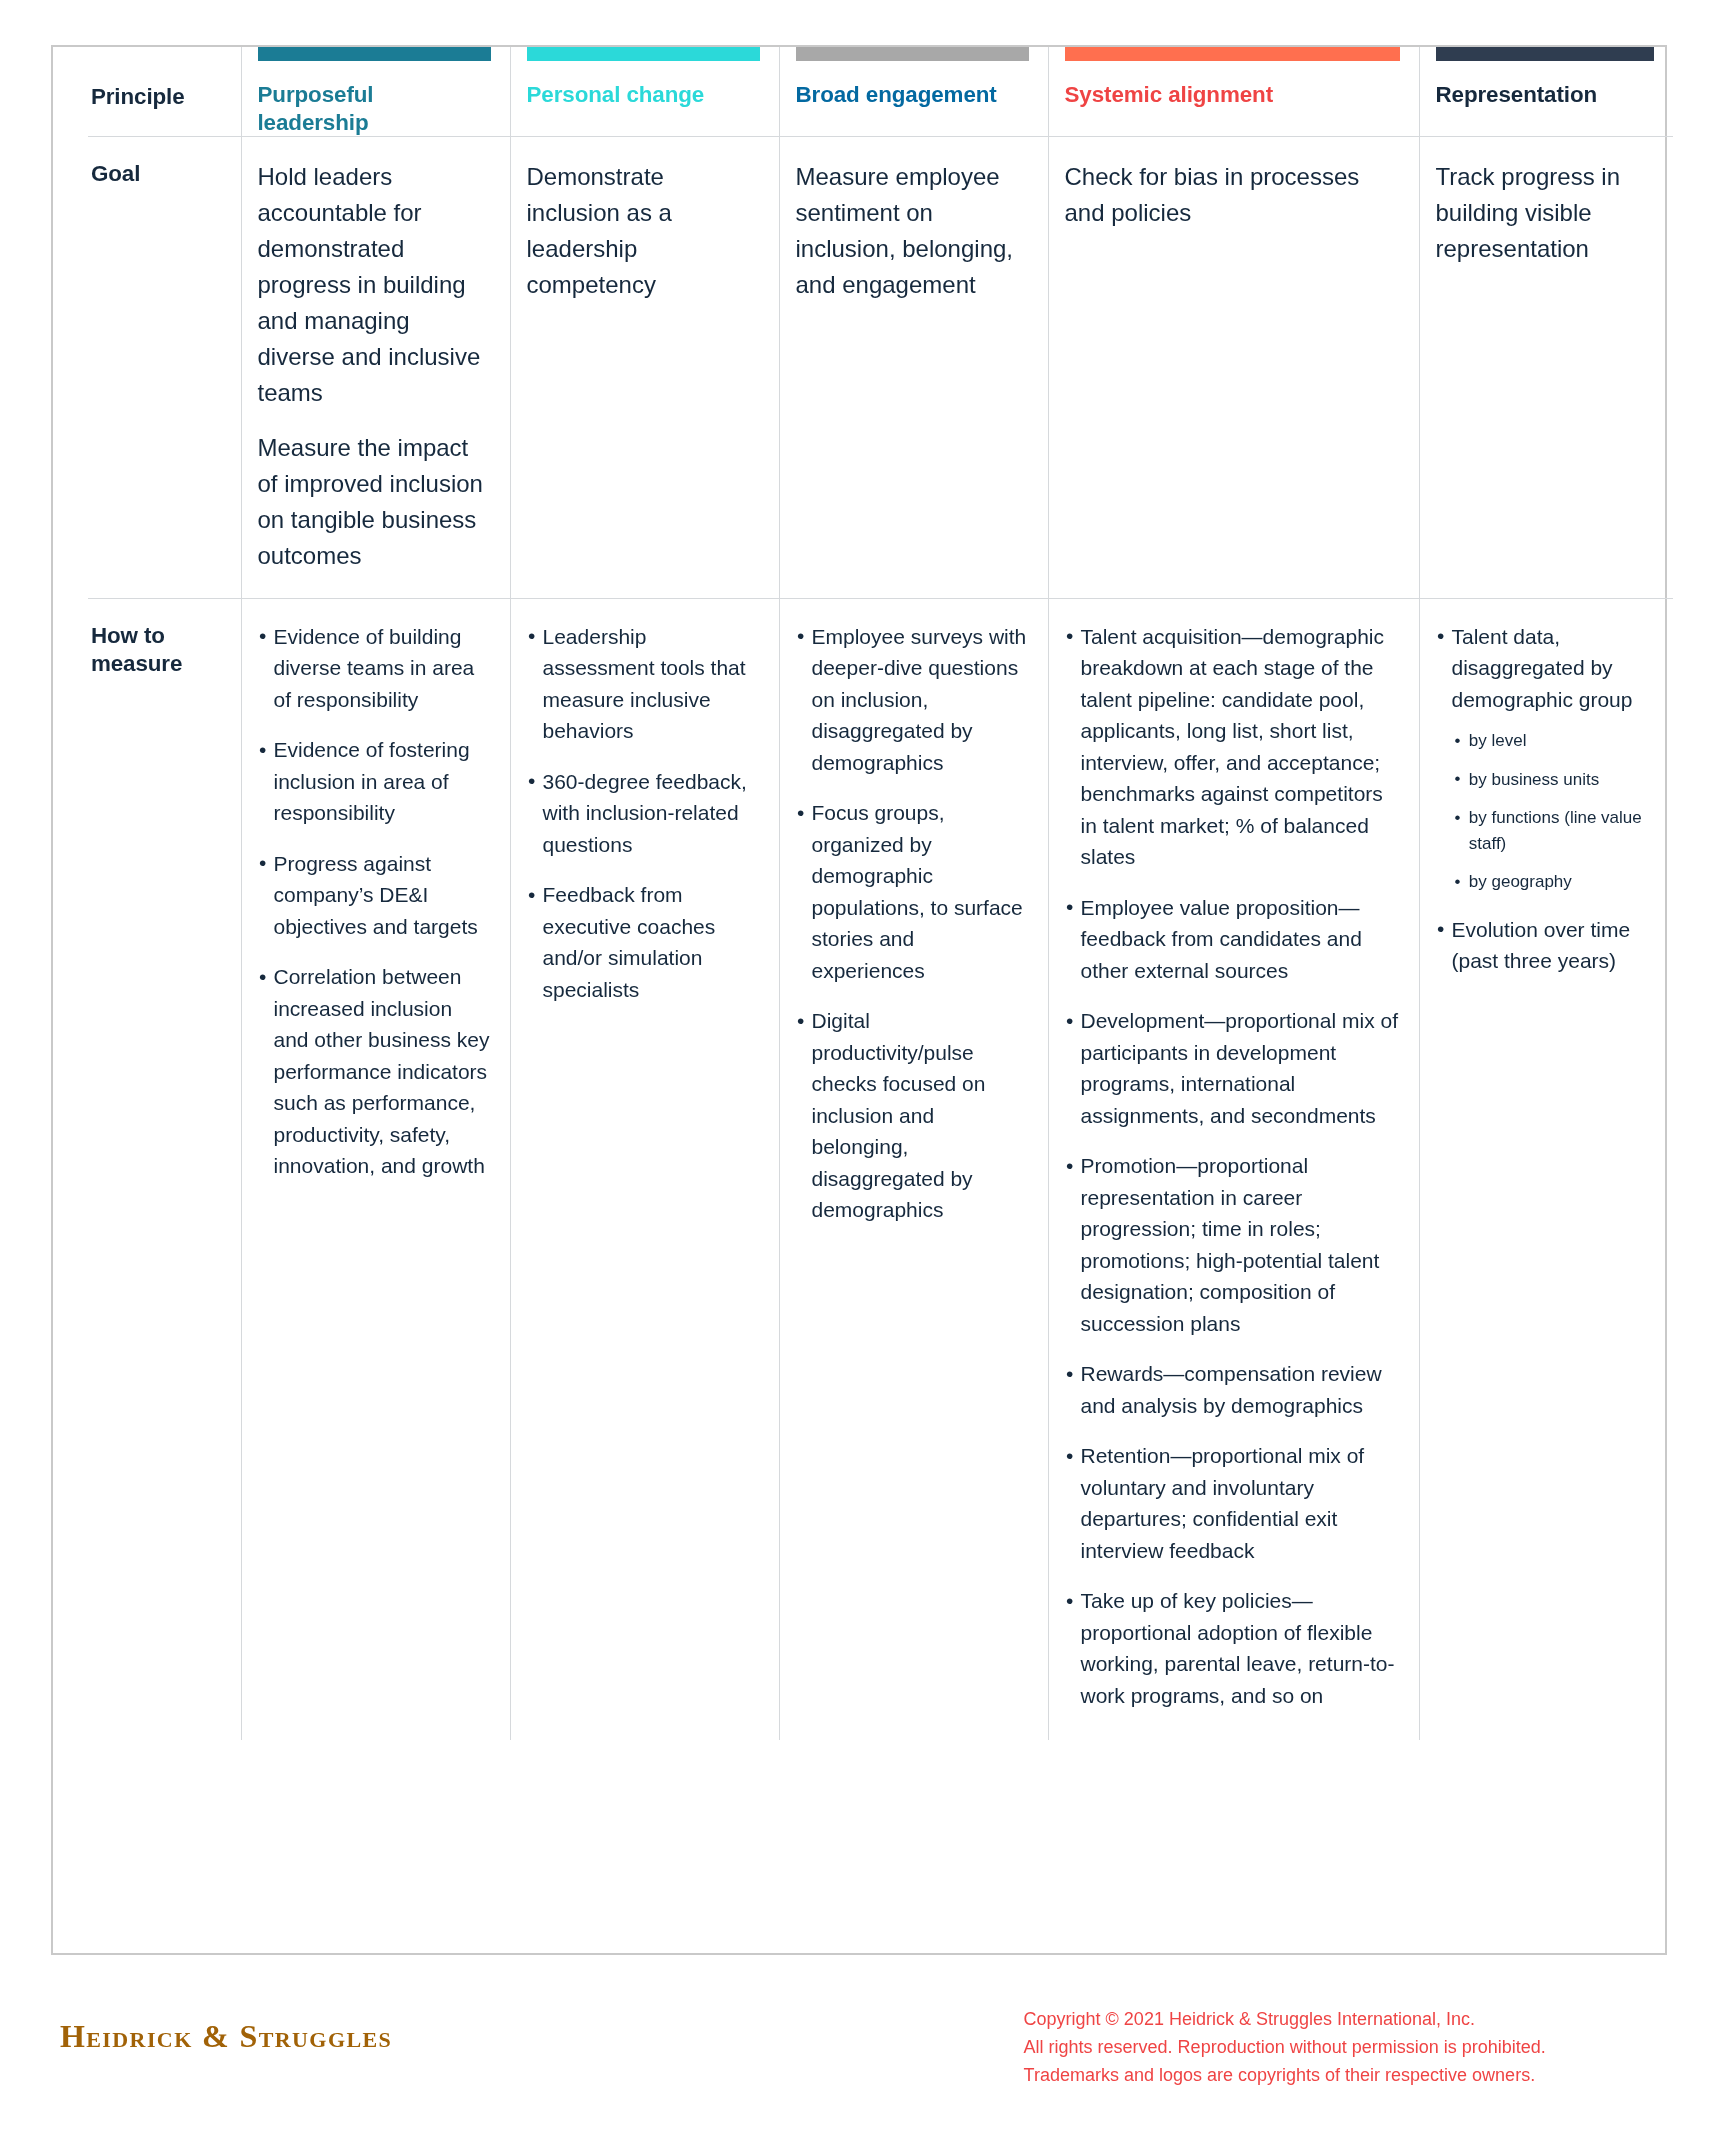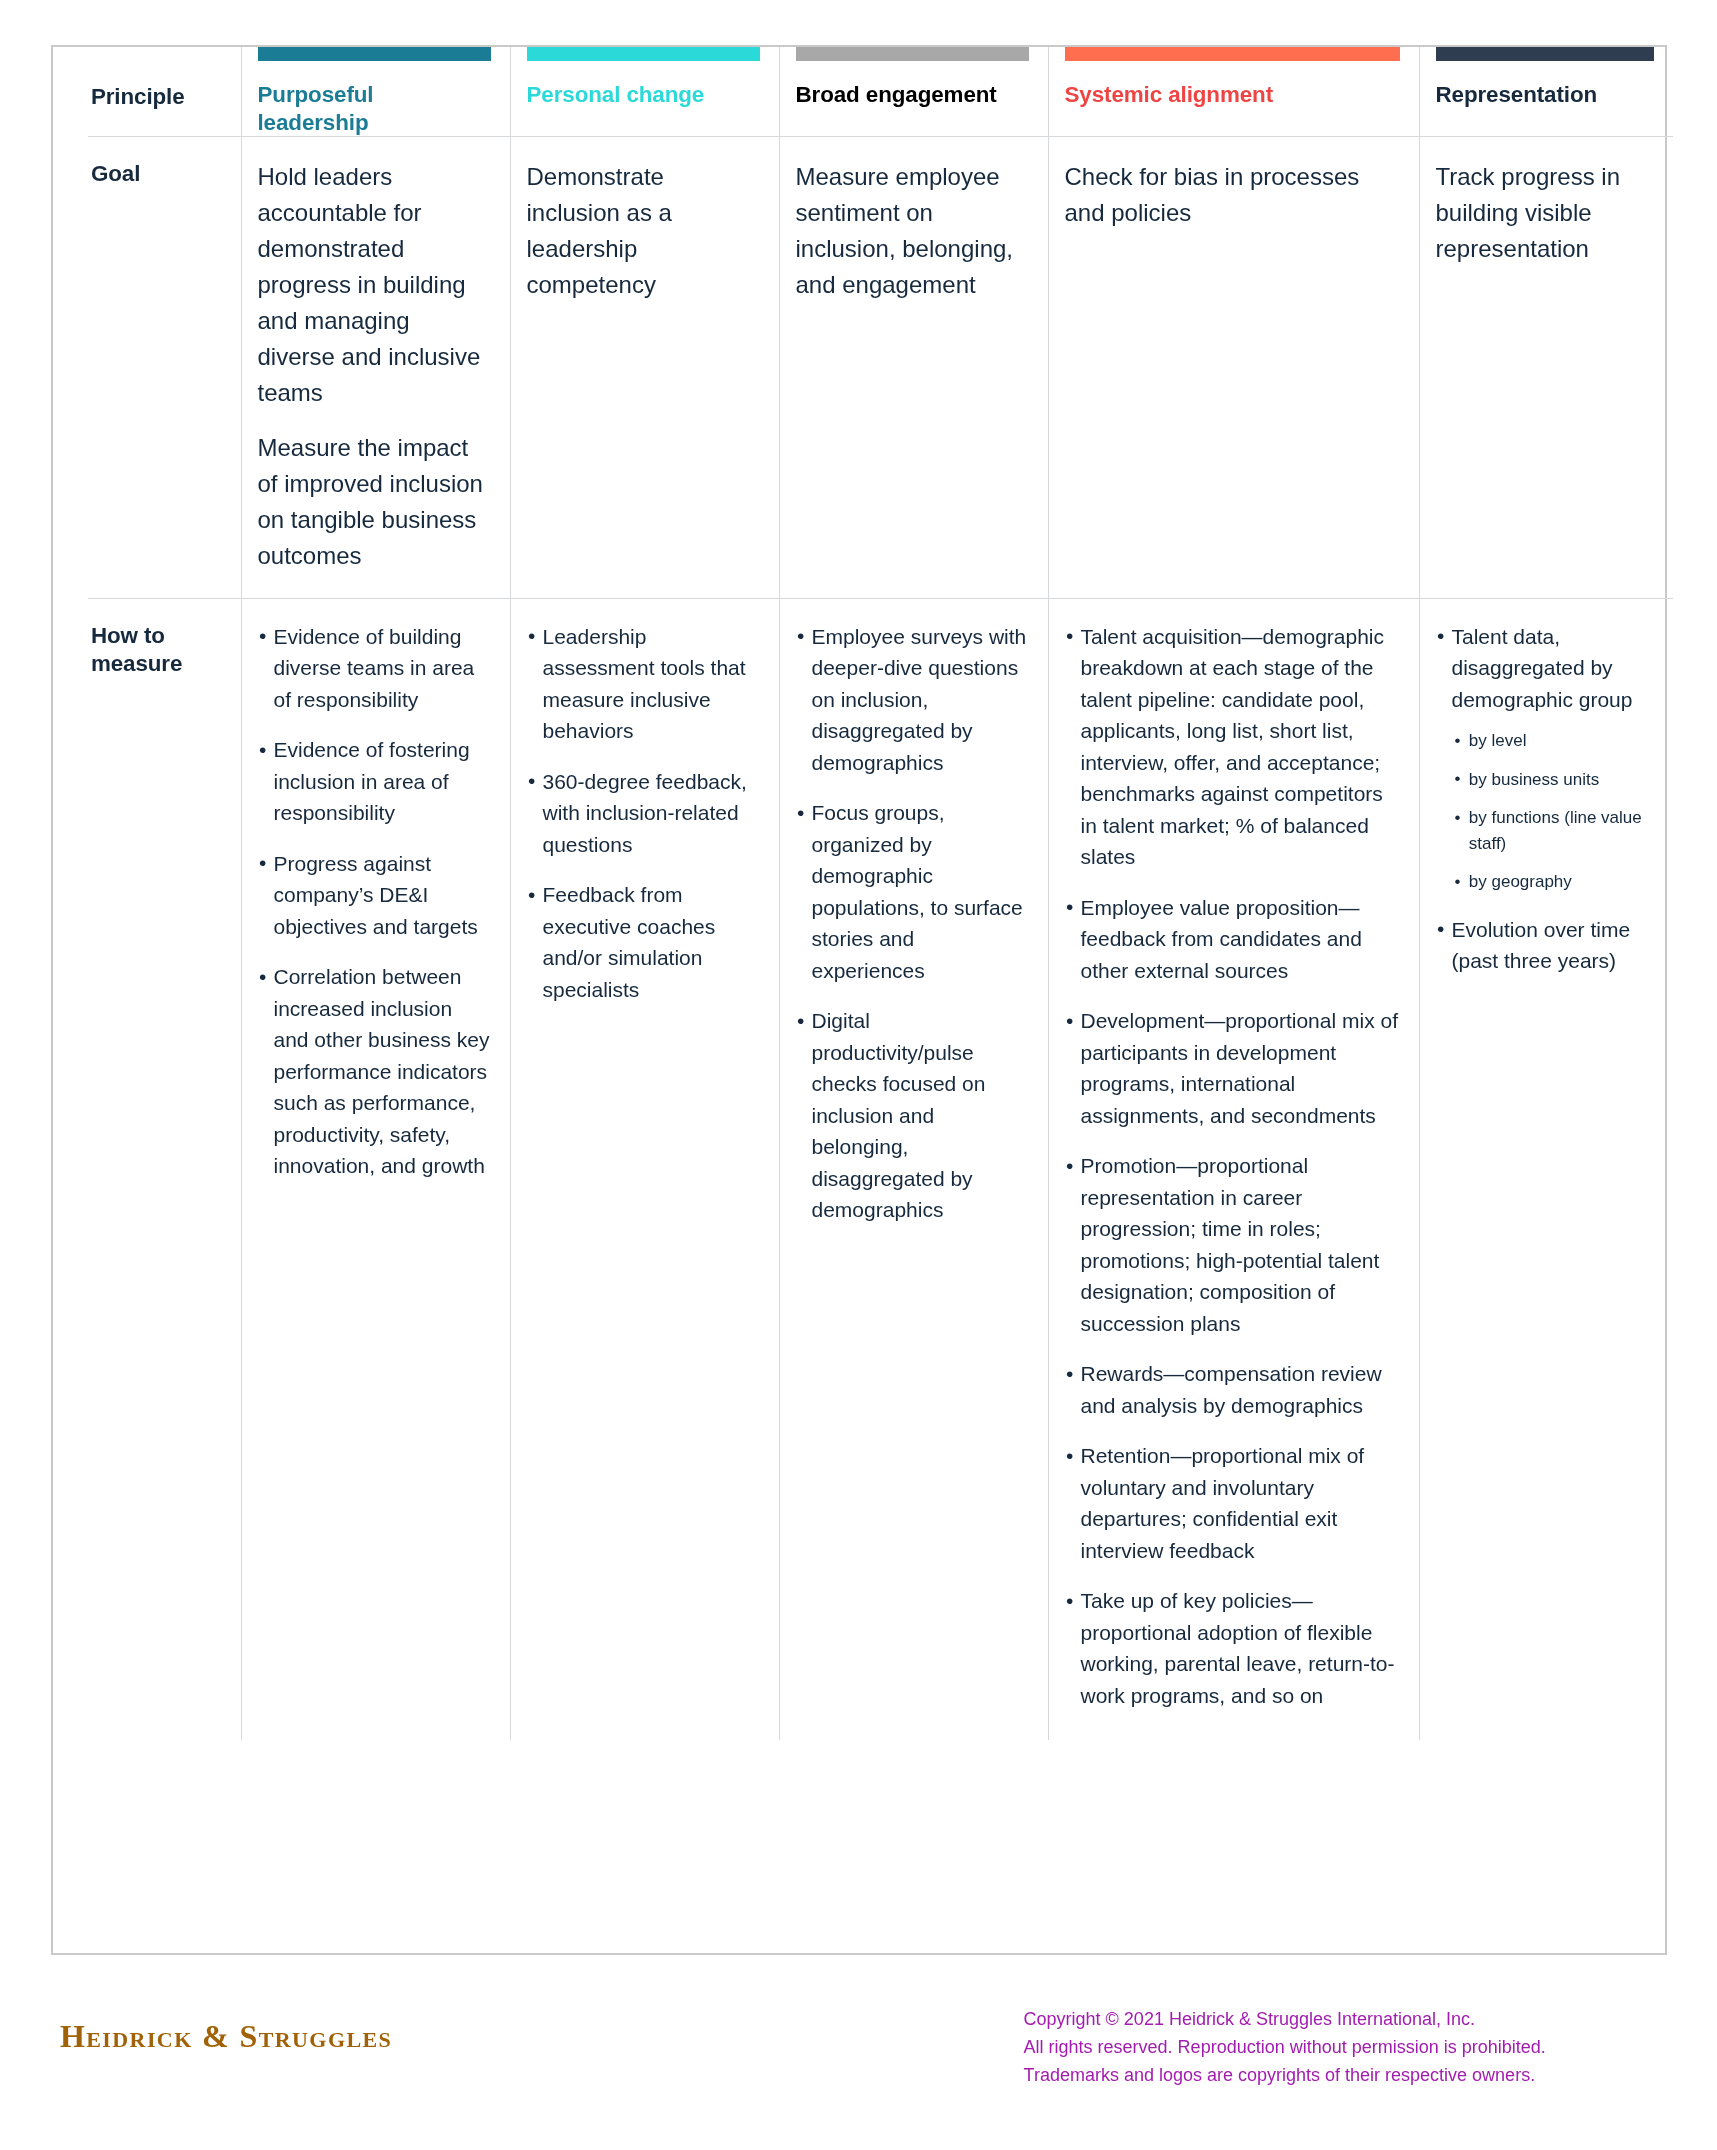--- a/index.html
+++ b/index.html
@@ -155,21 +155,21 @@
     color: #a16207;
     font-variant: small-caps;
   }
   .copyright {
     position: absolute;
     right: 7.2px;
     top: 21.7px;
     text-align: left;
     font-size: 18px;
     line-height: 1.56;
-    color: #a21caf;
+    color: #ef4444;
   }
 </style>
 </head>
 <body>
 
 <div class="page">
 
   <div class="card">
     <table class="matrix">
       <colgroup>
@@ -193,21 +193,21 @@
             <div class="col-title" style="color: rgb(27, 124, 149);">Purposeful leadership</div>
           </th>
 
           <th class="pcell">
             <div class="accent-bar" style="background: rgb(43, 217, 217);"></div>
             <div class="col-title" style="color: rgb(43, 217, 217);">Personal change</div>
           </th>
 
           <th class="pcell">
             <div class="accent-bar" style="background: rgb(168, 168, 168);"></div>
-            <div class="col-title" style="color: #000000;">Broad engagement</div>
+            <div class="col-title" style="color: #0369a1;">Broad engagement</div>
           </th>
 
           <th class="pcell">
             <div class="accent-bar" style="background: rgb(255, 111, 79);"></div>
             <div class="col-title" style="color: #ef4444;">Systemic alignment</div>
           </th>
 
           <th class="pcell">
             <div class="accent-bar" style="background: rgb(47, 61, 80);"></div>
             <div class="col-title" style="color: rgb(22, 41, 61);">Representation</div>

